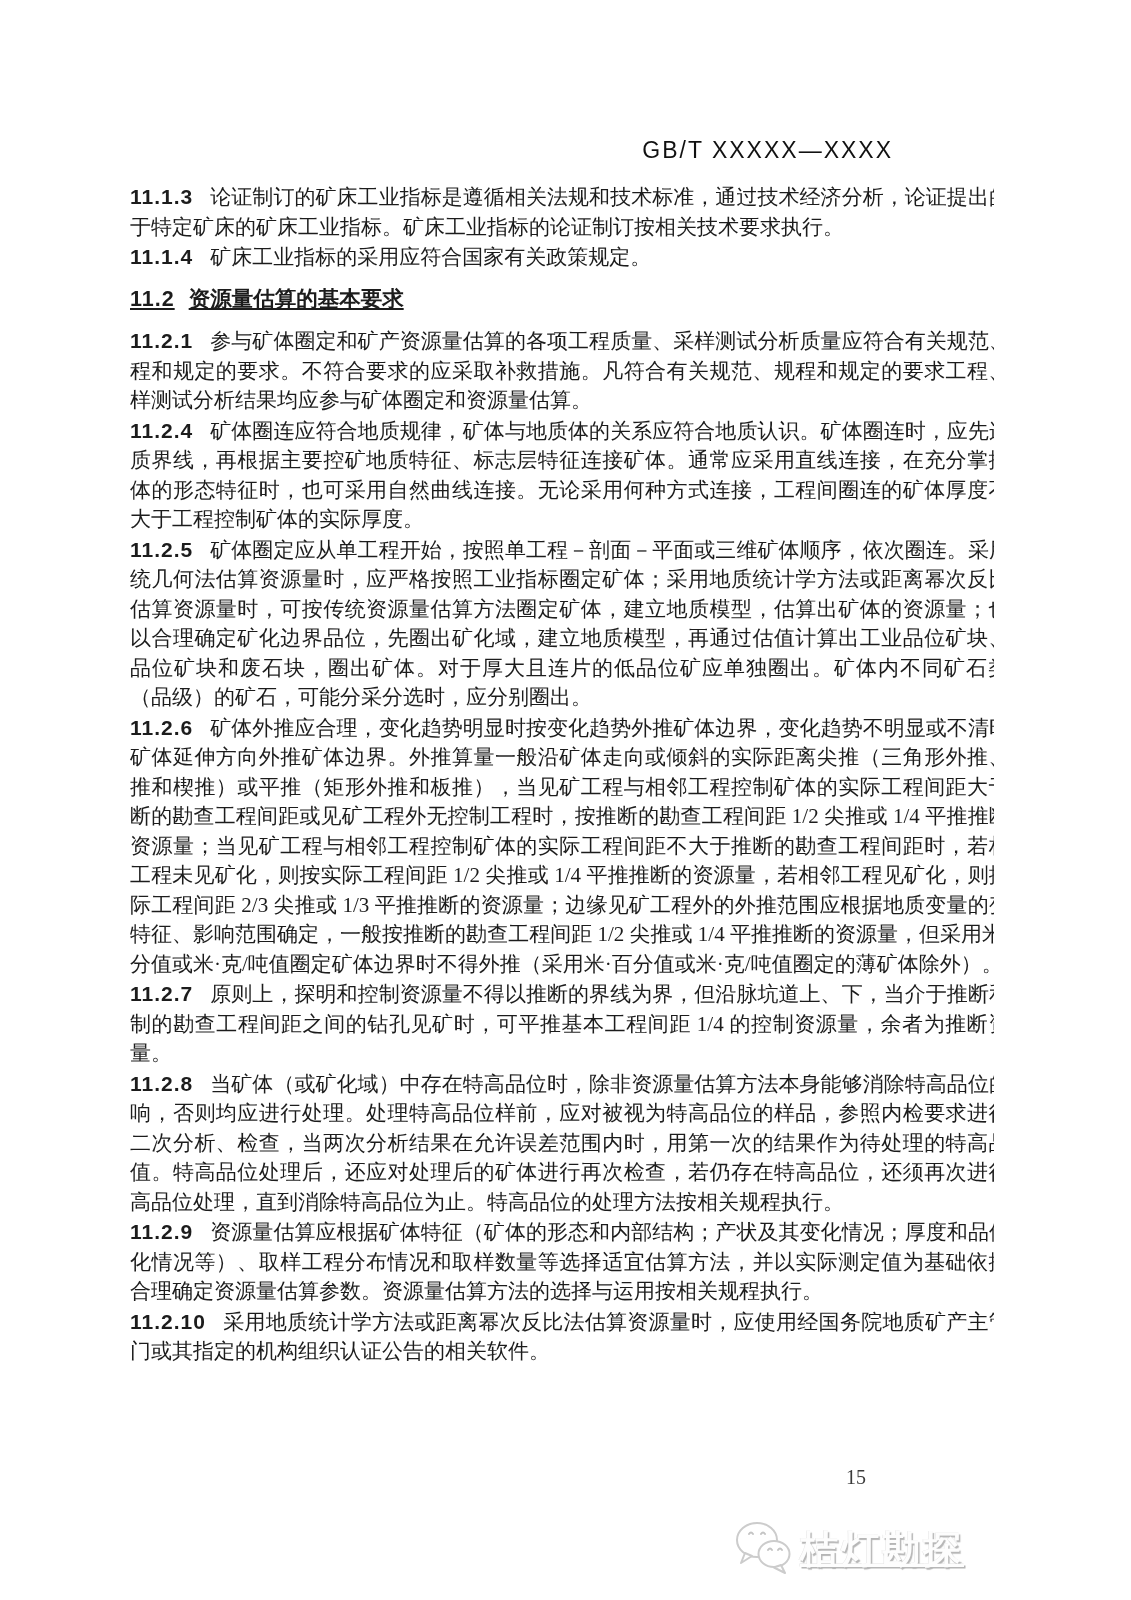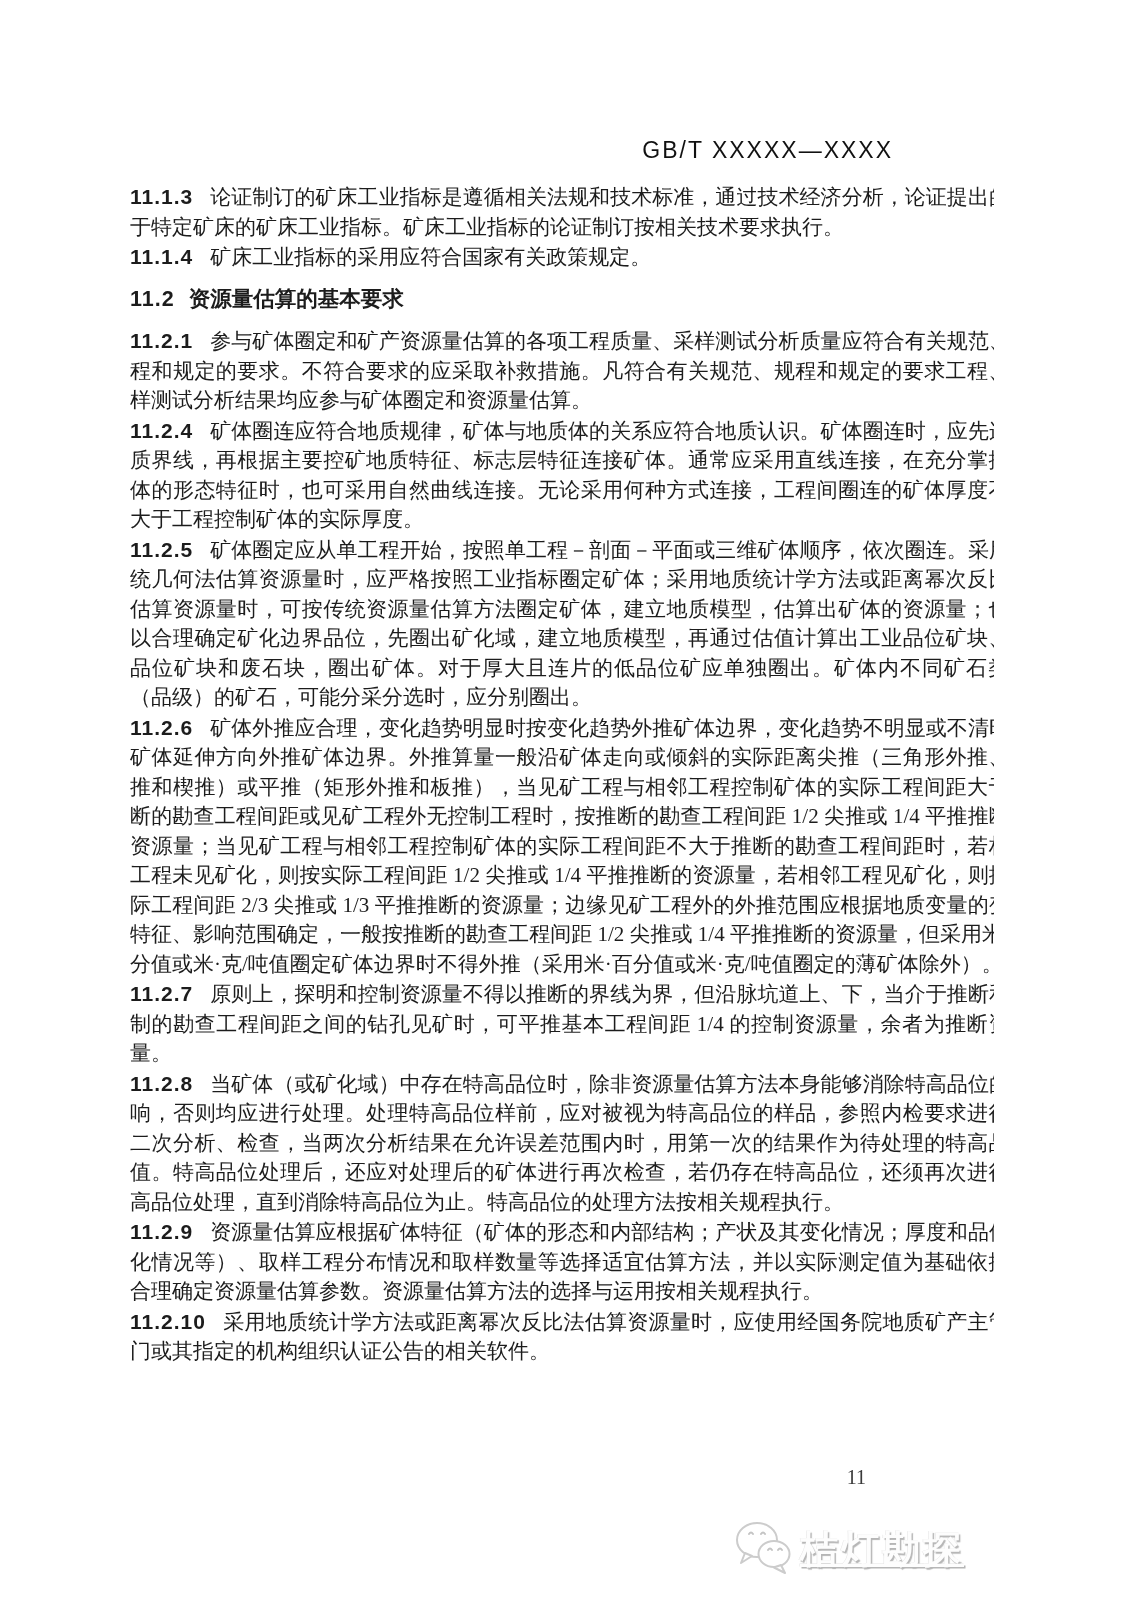--- a/index.html
+++ b/index.html
@@ -45,20 +45,21 @@
     font-weight: bold;
     letter-spacing: 1px;
     margin-right: 17px;
     white-space: nowrap;
   }
   .section-heading {
     margin: 12px 0 12px 0;
     font-family: "Liberation Sans", "DejaVu Sans", sans-serif;
     font-weight: bold;
     font-size: 21.5px;
+    text-decoration: underline;
   }
   .section-heading .num { margin-right: 14px; }
   .page-number {
     position: absolute;
     top: 1466px;
     right: 128px;
     font-size: 20px;
     font-family: "Liberation Serif", "DejaVu Serif", serif;
     color: #3a3a3a;
   }
@@ -108,21 +109,21 @@
 
   <p class="para"><span class="num">11.2.7</span><span class="txt">原则上，探明和控制资源量不得以推断的界线为界，但沿脉坑道上、下，当介于推断和控制的勘查工程间距之间的钻孔见矿时，可平推基本工程间距 1/4 的控制资源量，余者为推断资源量。</span></p>
 
   <p class="para"><span class="num">11.2.8</span><span class="txt">当矿体（或矿化域）中存在特高品位时，除非资源量估算方法本身能够消除特高品位的影响，否则均应进行处理。处理特高品位样前，应对被视为特高品位的样品，参照内检要求进行第二次分析、检查，当两次分析结果在允许误差范围内时，用第一次的结果作为待处理的特高品位值。特高品位处理后，还应对处理后的矿体进行再次检查，若仍存在特高品位，还须再次进行特高品位处理，直到消除特高品位为止。特高品位的处理方法按相关规程执行。</span></p>
 
   <p class="para"><span class="num">11.2.9</span><span class="txt">资源量估算应根据矿体特征（矿体的形态和内部结构；产状及其变化情况；厚度和品位变化情况等）、取样工程分布情况和取样数量等选择适宜估算方法，并以实际测定值为基础依据，合理确定资源量估算参数。资源量估算方法的选择与运用按相关规程执行。</span></p>
 
   <p class="para"><span class="num">11.2.10</span><span class="txt">采用地质统计学方法或距离幂次反比法估算资源量时，应使用经国务院地质矿产主管部门或其指定的机构组织认证公告的相关软件。</span></p>
 </div>
 
-  <div class="page-number">11</div>
+  <div class="page-number">15</div>
 
   <div class="watermark">
     <span>
       <svg width="58" height="54" viewBox="0 0 58 54" xmlns="http://www.w3.org/2000/svg">
 
         <ellipse cx="22" cy="20" rx="20" ry="17" fill="#ffffff" stroke="#cccccc" stroke-width="2"></ellipse>
         <path d="M10 33 L6 43 L17 36 Z" fill="#ffffff" stroke="#cccccc" stroke-width="2" stroke-linejoin="round"></path>
         <path d="M14 14 q2 -3 4 0" fill="none" stroke="#c4c4c4" stroke-width="2" stroke-linecap="round"></path>
         <path d="M26 14 q2 -3 4 0" fill="none" stroke="#c4c4c4" stroke-width="2" stroke-linecap="round"></path>
 

